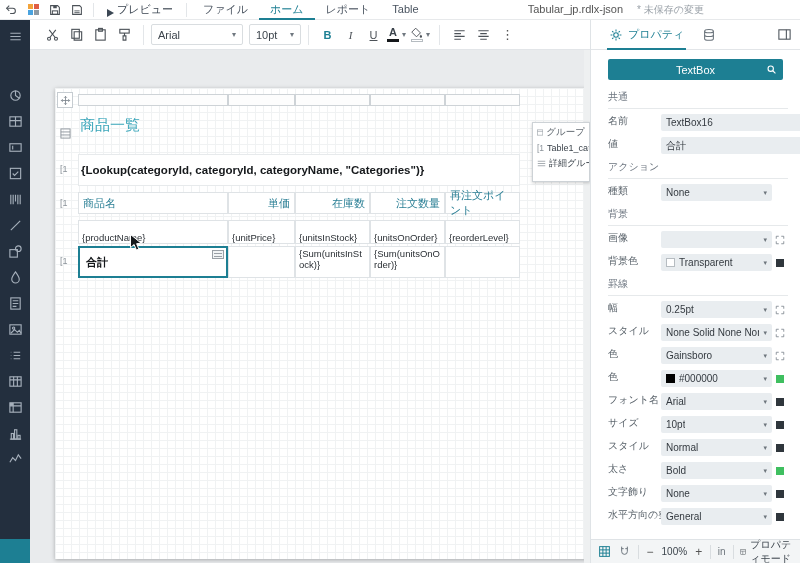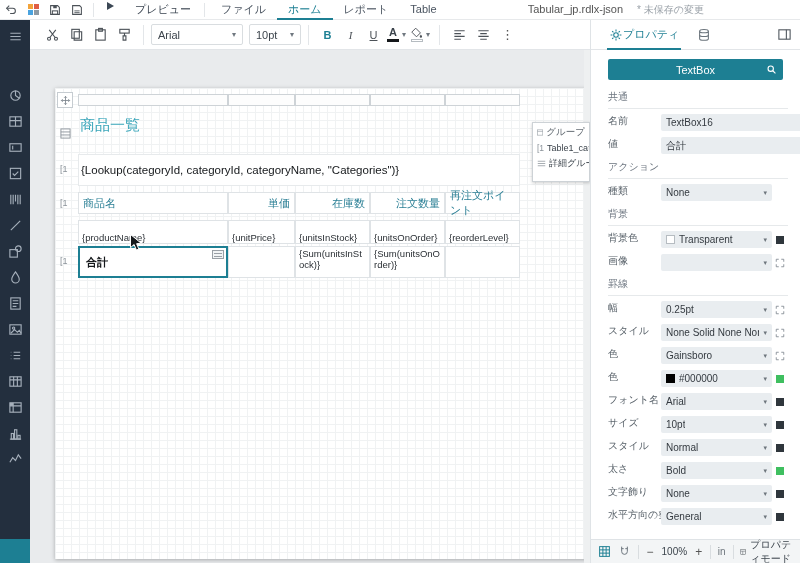--- a/index.html
+++ b/index.html
@@ -7,21 +7,21 @@
   body{font-family:"Liberation Sans","DejaVu Sans",sans-serif;font-size:11px;color:#333}
   .app{position:relative;width:800px;height:563px;overflow:hidden;background:#fff}
 
   
   .topbar{position:absolute;left:0;top:0;width:800px;height:20px;background:#fff;border-bottom:1px solid #e7e9eb;display:flex;align-items:center;z-index:30}
   .tb-ic{width:22px;height:20px;display:flex;align-items:center;justify-content:center;cursor:pointer}
   .tb-ic svg{width:14px;height:14px}
   .theme-sq{display:grid;grid-template-columns:5px 5px;grid-template-rows:5px 5px;gap:1px}
   .theme-sq i{display:block}
   .tsep-top{width:1px;height:14px;background:#e3e6e9;margin:0 5px}
-  .preview{display:flex;align-items:flex-start;gap:21px;padding:0 8px;cursor:pointer;color:#3a4450}
+  .preview{display:flex;align-items:flex-end;gap:3px;padding:0 8px;cursor:pointer;color:#3a4450}
   .play-tri{width:0;height:0;border-left:7px solid #3b4754;border-top:4.5px solid transparent;border-bottom:4.5px solid transparent}
   .menu-item{padding:0 11px;height:20px;line-height:19px;color:#4a5460;cursor:pointer}
   .menu-item.active{color:#1d7f93;box-shadow:inset 0 -2px 0 #1d7f93}
   .top-right{margin-left:auto;display:flex;gap:14px;margin-right:96px}
   .file-name{color:#555}
   .unsaved{color:#9aa1a8;font-size:10px}
 
   
   .sidebar{position:absolute;left:0;top:20px;width:30px;height:543px;background:#232f3e;display:flex;flex-direction:column;align-items:center;z-index:25}
   .sic{width:30px;height:26px;display:flex;align-items:center;justify-content:center;cursor:pointer}
@@ -56,42 +56,42 @@
   .grid-bg{position:absolute;inset:0;background-image:linear-gradient(#f0f2f3 1px,transparent 1px),linear-gradient(90deg,#f0f2f3 1px,transparent 1px);background-size:8px 8px}
   .move-handle{position:absolute;left:2px;top:4px;width:16px;height:16px;background:#fff;border:1px solid #c6ccd1;display:flex;align-items:center;justify-content:center;cursor:move;z-index:3}
   .move-handle svg{width:11px;height:11px;stroke:#7a828a;fill:none;stroke-width:1.2}
   .colstrip{position:absolute;top:6px;height:12px;background:#fdfdfd;border:1px solid #ced3d7;cursor:pointer;z-index:2}
   .report-title{position:absolute;left:25px;top:28px;font-size:15px;color:#3aa6ba;z-index:2}
   .row-marker{position:absolute;left:5px;font-size:9px;color:#8b939a;z-index:2;cursor:pointer}
   .marker-ic svg{width:11px;height:11px;stroke:#8b939a;fill:none;stroke-width:1}
   .trow{position:absolute;left:0;right:0;z-index:2}
   .cell{position:absolute;top:0;bottom:0;border:1px solid #dfe3e6;background:#fff}
   .col1{left:23px;width:150px}.col2{left:173px;width:67px}.col3{left:240px;width:75px}.col4{left:315px;width:75px}.col5{left:390px;width:75px}
-  .lookup-cell{position:absolute;left:23px;width:442px;top:0;bottom:0;border:1px solid #e7eaec;background:#fff;display:flex;align-items:center;padding-left:2px;font-weight:normal;font-size:11.5px;color:#15181b}
+  .lookup-cell{position:absolute;left:23px;width:442px;top:0;bottom:0;border:1px solid #e7eaec;background:#fff;display:flex;align-items:center;padding-left:2px;font-weight:bold;font-size:11.5px;color:#15181b}
   .th{display:flex;align-items:center;padding:0 4px;color:#2a7f95;font-size:11px}
   .th.num{justify-content:flex-end}
   .td{padding:11px 3px;font-size:9.5px;color:#2b3035}
   .sumcell{padding:2px 3px;font-size:9.5px;color:#2b3035;line-height:1.15;word-break:break-all}
   .total-cell{border:2px solid #1d7f93;display:flex;align-items:center;padding-left:6px;font-weight:bold;font-size:11px;color:#15181b;position:absolute;top:0;bottom:0;background:#fff}
   .fld-btn{position:absolute;right:2px;top:2px;width:12px;height:9px;border:1px solid #9aa0a6;background:#f2f4f5;cursor:pointer}
   .fld-btn i{display:block;height:1px;background:#9aa0a6;margin:2px 1px 0}
 
   
   .grp-panel{position:absolute;left:502px;top:72px;width:58px;height:60px;background:#fff;border:1px solid #cdd2d6;box-shadow:0 1px 3px rgba(0,0,0,.2);z-index:6;overflow:hidden}
   .grp-head{display:flex;align-items:center;gap:3px;padding:3px 4px 2px;color:#666e75;font-size:9.5px;white-space:nowrap}
   .grp-item{display:flex;align-items:center;gap:3px;padding:2px 4px;font-size:9px;color:#3c444c;white-space:nowrap;cursor:pointer}
   .grp-item .mk{color:#8b939a;font-size:8.5px}
   .grp-item svg{width:9px;height:9px;stroke:#8b939a;fill:none;stroke-width:1;flex:none}
 
   .cursor{position:absolute;left:99px;top:183px;z-index:40;pointer-events:none}
 
   
   .rightpanel{position:absolute;left:590px;top:20px;width:210px;height:543px;background:#fff;border-left:1px solid #dfe3e6;display:flex;flex-direction:column;z-index:20}
   .rp-head{height:30px;border-bottom:1px solid #e2e5e8;display:flex;align-items:center;padding:0 8px 0 16px;flex:none}
-  .rp-tab{display:flex;align-items:center;color:#1d7f93;height:30px;box-shadow:inset 0 -2px 0 #1d7f93;cursor:pointer;padding:0 2px}
+  .rp-tab{display:flex;align-items:center;gap:5px;color:#1d7f93;height:30px;box-shadow:inset 0 -2px 0 #1d7f93;cursor:pointer;padding:0 2px}
   .rp-tab svg{width:14px;height:14px;stroke:#1d7f93;fill:none;stroke-width:1.2}
   .rp-db{margin-left:16px;cursor:pointer;display:flex;align-items:center}
   .rp-db svg{width:14px;height:14px;stroke:#6a737b;fill:none;stroke-width:1.2}
   .rp-toggle{margin-left:auto;cursor:pointer;display:flex;align-items:center}
   .rp-toggle svg{width:15px;height:15px;stroke:#555c63;fill:none;stroke-width:1.2}
   .searchbar{margin:9px 17px 5px;height:21px;background:#1d7f93;border-radius:2px;display:flex;align-items:center;justify-content:center;position:relative;cursor:text}
   .searchbar .sv{color:#fff;font-size:11px}
   .searchbar svg{position:absolute;right:6px;width:11px;height:11px;stroke:#fff;fill:none;stroke-width:1.4}
   .props{flex:1;overflow:hidden;padding:0 12px 0 17px}
   .sect{margin:5px 0 5px;color:#6d7680;font-size:10px;border-bottom:1px solid #e6e9eb;padding-bottom:4px}
@@ -476,40 +476,40 @@
         <span class="pctrl">
             <span class="val">None</span>
             <span class="chev">▾</span>
           </span>
         <span class="adorn"></span>
       </div>
 
       <div class="sect">背景</div>
 
       <div class="prow">
-        <span class="plabel">背景色</span>
-        <span class="pctrl">
-            <span class="swatch"></span>
-            <span class="val">Transparent</span>
-            <span class="chev">▾</span>
-          </span>
-        <span class="adorn">
-            <span class="ind dark"></span>
-          </span>
-      </div>
-      <div class="prow">
         <span class="plabel">画像</span>
         <span class="pctrl">
             <span class="val"></span>
             <span class="chev">▾</span>
           </span>
         <span class="adorn">
             <svg viewBox="0 0 16 16">
               <path d="M2 6V2h4M10 2h4v4M14 10v4h-4M6 14H2v-4"></path>
             </svg>
+          </span>
+      </div>
+      <div class="prow">
+        <span class="plabel">背景色</span>
+        <span class="pctrl">
+            <span class="swatch"></span>
+            <span class="val">Transparent</span>
+            <span class="chev">▾</span>
+          </span>
+        <span class="adorn">
+            <span class="ind dark"></span>
           </span>
       </div>
 
       <div class="sect">罫線</div>
 
       <div class="prow">
         <span class="plabel">幅</span>
         <span class="pctrl">
             <span class="val">0.25pt</span>
             <span class="chev">▾</span>

